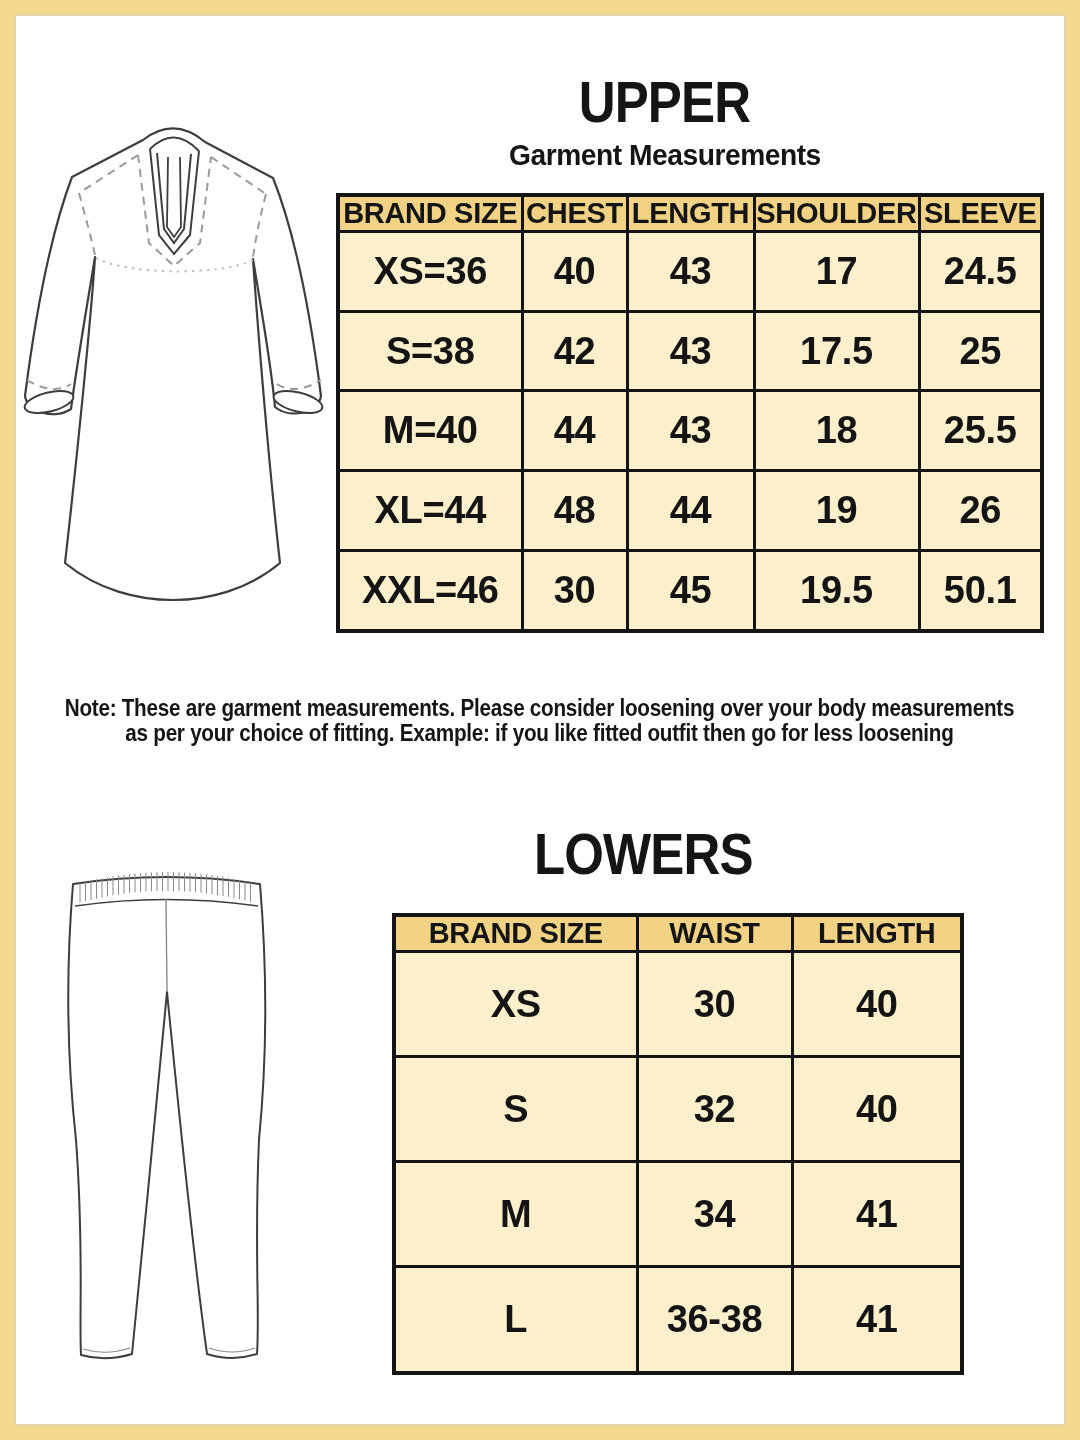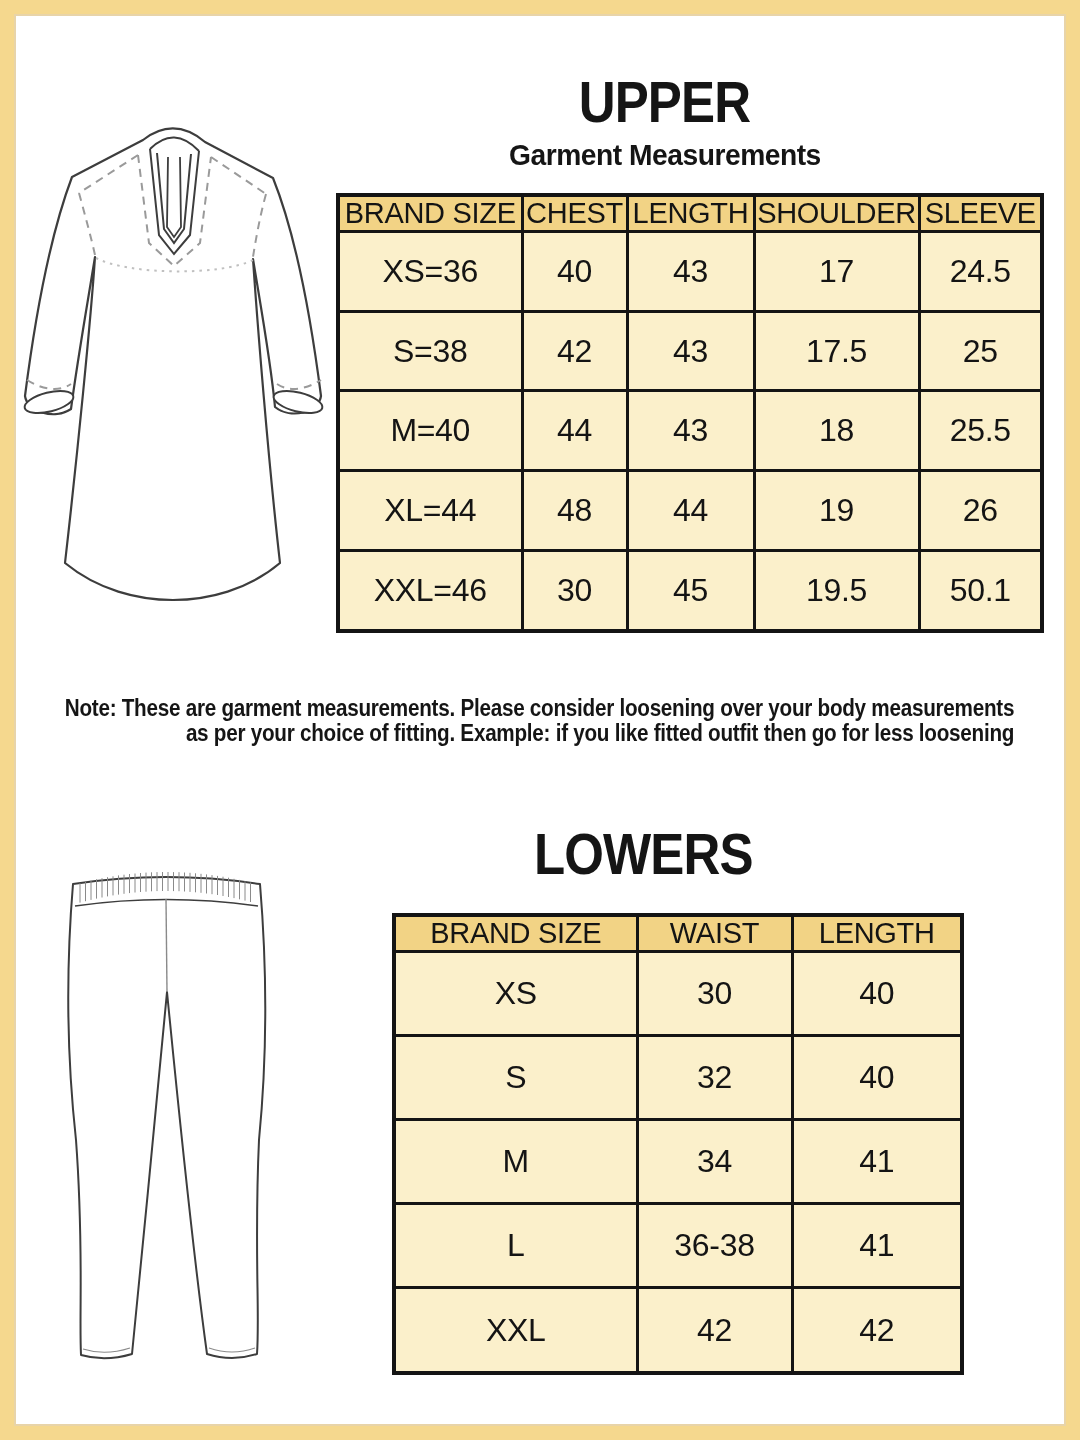--- a/index.html
+++ b/index.html
@@ -24,28 +24,28 @@
   .upper-title-wrap{left:264px;top:68px;}
   .subtitle-wrap{left:265px;top:138px;}
   .lowers-title-wrap{left:243px;top:820px;}
 
   table.size-table{
     position:absolute;border-collapse:collapse;table-layout:fixed;
     border:4px solid #141414;background:#fbf0cb;
   }
   table.size-table th,table.size-table td{
     border:3px solid #141414;text-align:center;vertical-align:middle;
-    font-weight:normal;letter-spacing:-0.3px;padding:0;color:#141414;
+    font-weight:bold;letter-spacing:-0.3px;padding:0;color:#141414;
   }
   table.size-table th{background:#f2d385;font-size:29px;}
-  table.size-table td{background:#fbf0cb;font-size:32px;}
+  table.size-table td{background:#fbf0cb;font-size:38px;}
   table.upper-table{left:336px;top:193px;width:702px;height:440px;}
   table.lower-table{left:392px;top:913px;width:568px;height:462px;}
 
-  .note{position:absolute;left:0;top:696px;width:872px;text-align:right;}
+  .note{position:absolute;left:0;top:696px;width:872px;text-align:center;}
   .note-inner{
     display:inline-block;transform:scaleX(.88);transform-origin:center top;
     font-weight:bold;font-size:23.5px;line-height:25px;letter-spacing:-0.3px;
     white-space:nowrap;color:#151515;
   }
   .note-inner span{display:block;}
 
   svg.sketch{position:absolute;}
   svg.kurta{left:13px;top:108px;}
   svg.pants{left:55px;top:868px;}
@@ -209,22 +209,17 @@
         <tr>
           <td>M</td>
           <td>34</td>
           <td>41</td>
         </tr>
         <tr>
           <td>L</td>
           <td>36-38</td>
           <td>41</td>
         </tr>
-        <tr>
-          <td>XXL</td>
-          <td>42</td>
-          <td>42</td>
-        </tr>
       </tbody>
     </table>
 
   <div class="frame"></div>
 </div>
 
 </body></html>

